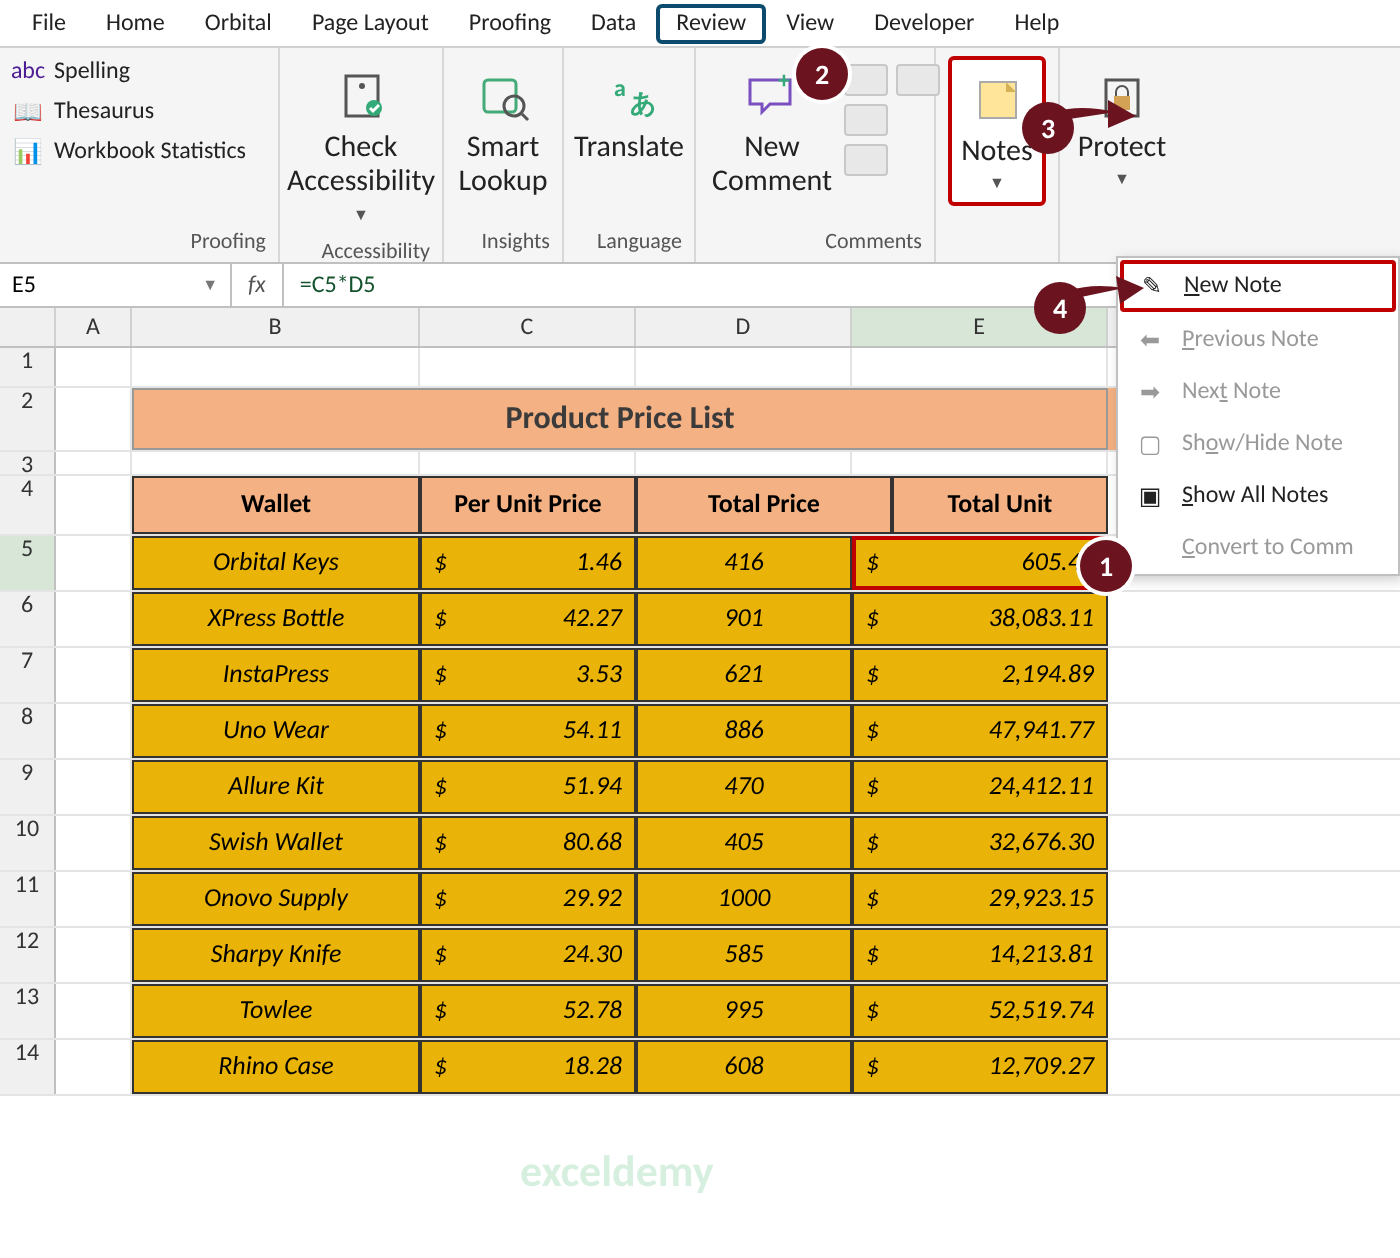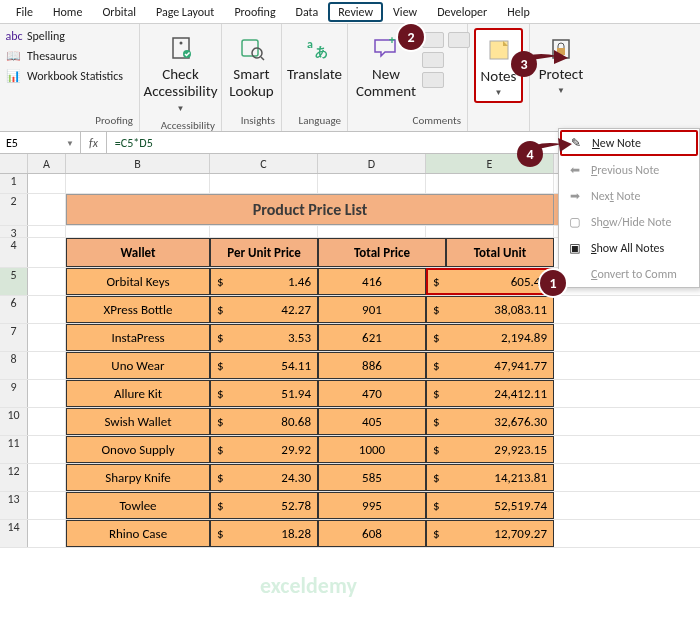--- a/index.html
+++ b/index.html
@@ -25,21 +25,21 @@
 .big-btn .lbl { font-size: 15px; text-align: center; line-height: 1.15; color: #222; }
 .big-btn .chev { font-size: 8px; color: #555; }
 
 .notes-btn { border: 2px solid #c00000; border-radius: 3px; background: #fff; }
 
 .comment-side { display: flex; flex-direction: column; gap: 4px; padding: 4px 0; }
 .comment-side .mini { width: 22px; height: 16px; background: #e8e8e8; border: 1px solid #c8c8c8; border-radius: 2px; }
 
 
 .fbar { display: flex; height: 22px; border-bottom: 1px solid #c0c0c0; align-items: center; font-size: 12px; }
-.namebox { width: 81px; border-right: 1px solid #c0c0c0; padding: 0 6px; display: flex; align-items: center; justify-content: space-between; height: 100%; background: #fff; }
+.namebox { width: 116px; border-right: 1px solid #c0c0c0; padding: 0 6px; display: flex; align-items: center; justify-content: space-between; height: 100%; background: #fff; }
 .namebox .dd { font-size: 8px; color: #777; }
 .fx { padding: 0 8px; color: #555; font-style: italic; border-right: 1px solid #c0c0c0; height: 100%; display: flex; align-items: center; }
 .formula { padding: 0 8px; flex: 1; color: #14532d; }
 
 
 .colhdr { display: flex; height: 20px; background: #f0f0f0; border-bottom: 1px solid #c0c0c0; font-size: 12px; }
 .ch { border-right: 1px solid #d0d0d0; text-align: center; line-height: 20px; color: #333; }
 .ch.sel { background: #d8e6d8; }
 .rowhdr { width: 28px; background: #f0f0f0; border-right: 1px solid #c0c0c0; text-align: center; font-size: 12px; color: #333; }
 .rowhdr.sel { background: #d8e6d8; }
@@ -48,21 +48,21 @@
 .sheet { position: relative; }
 .sheetrow { display: flex; height: 28px; border-bottom: 1px solid #e4e4e4; }
 .cell { border-right: 1px solid #e4e4e4; padding: 0 6px; display: flex; align-items: center; font-size: 13px; }
 
 .wA { width: 28px; } .wB { width: 144px; } .wC { width: 108px; } .wD { width: 108px; } .wE { width: 128px; }
 
 
 .title-row { background: #f4b183; }
 .title-cell { text-align: center; justify-content: center; font-weight: bold; font-size: 16px; color: #3b3b3b; }
 .hdr-row .tcell { background: #f4b183; font-weight: bold; justify-content: center; border: 1px solid #333; }
-.data-row .tcell { border: 1px solid #333; background: #fdba74; }
+.data-row .tcell { border: 1px solid #333; background: #eab308; font-style: italic; }
 .tcell.name { justify-content: center; }
 .tcell.money { justify-content: space-between; }
 .tcell.num { justify-content: center; }
 .sel-cell { outline: 2px solid #c00000; outline-offset: -2px; }
 
 
 .dropdown { position: absolute; top: 128px; left: 558px; width: 142px; background: #fff; border: 1px solid #c0c0c0; box-shadow: 2px 2px 6px rgba(0,0,0,0.2); z-index: 50; }
 .dd-item { display: flex; align-items: center; gap: 8px; padding: 5px 8px; font-size: 12px; color: #999; }
 .dd-item.enabled { color: #222; }
 .dd-item.hl { border: 2px solid #c00000; border-radius: 2px; margin: 1px; padding: 3px 6px; }

